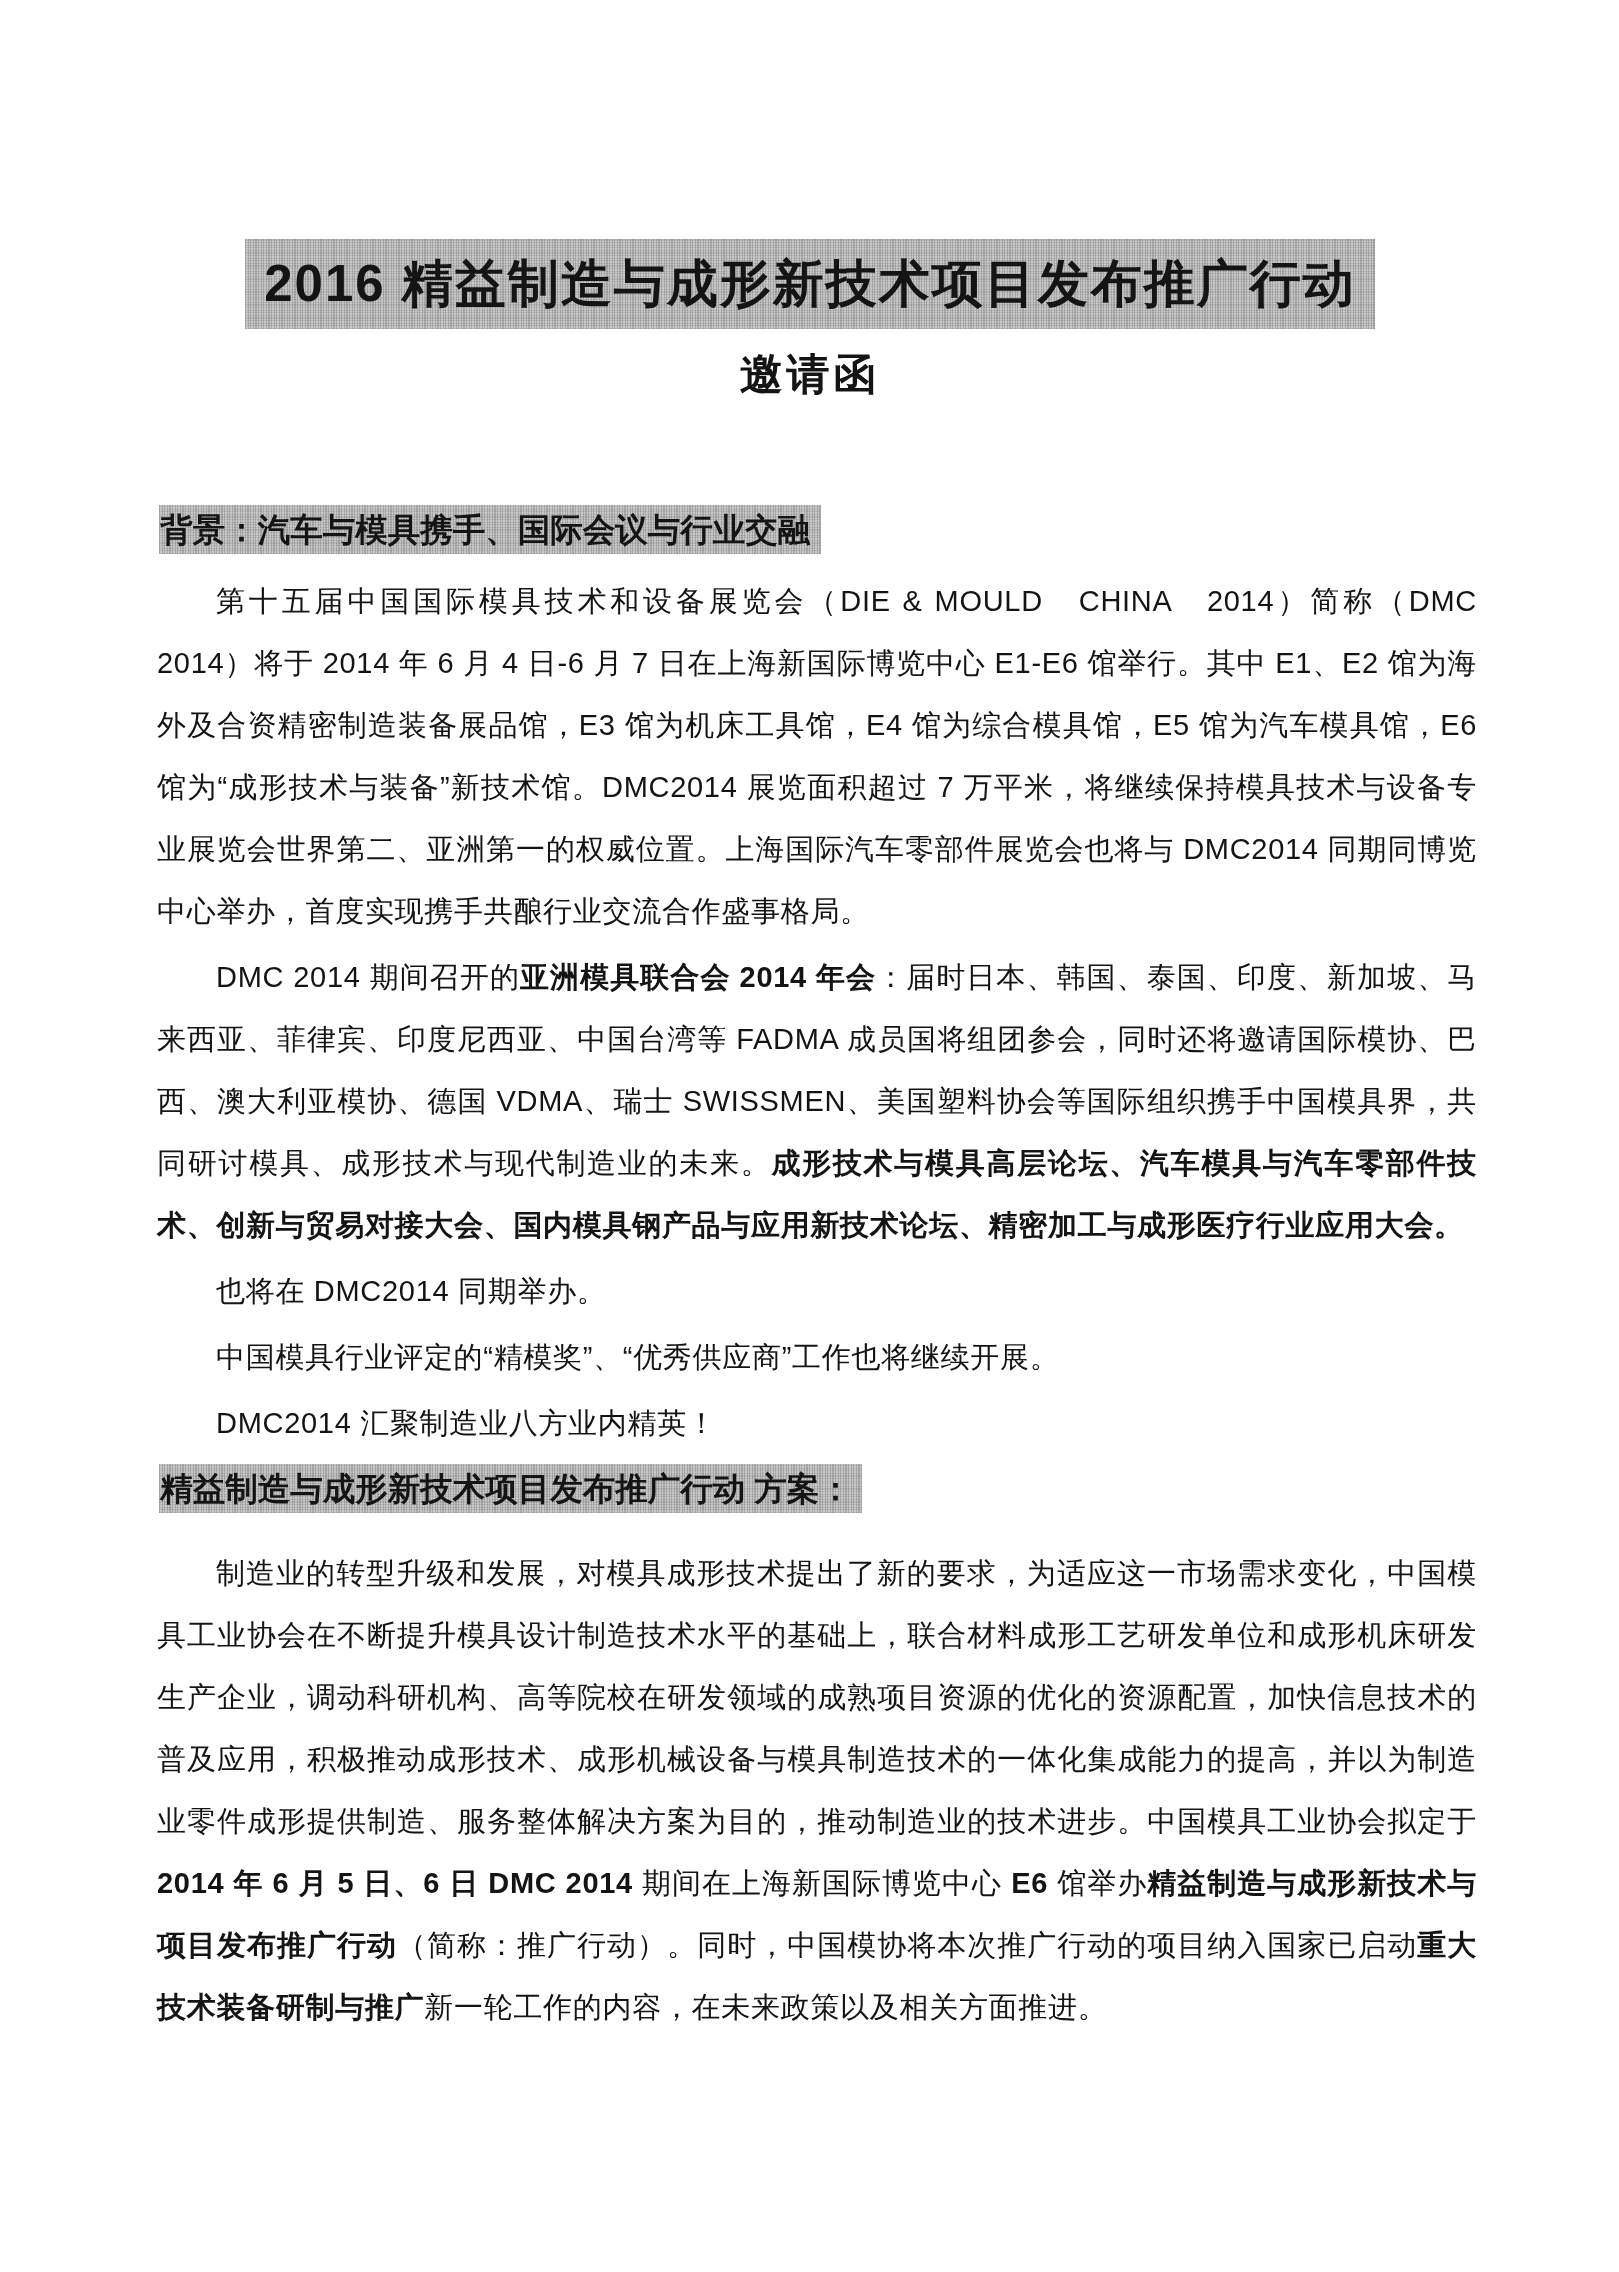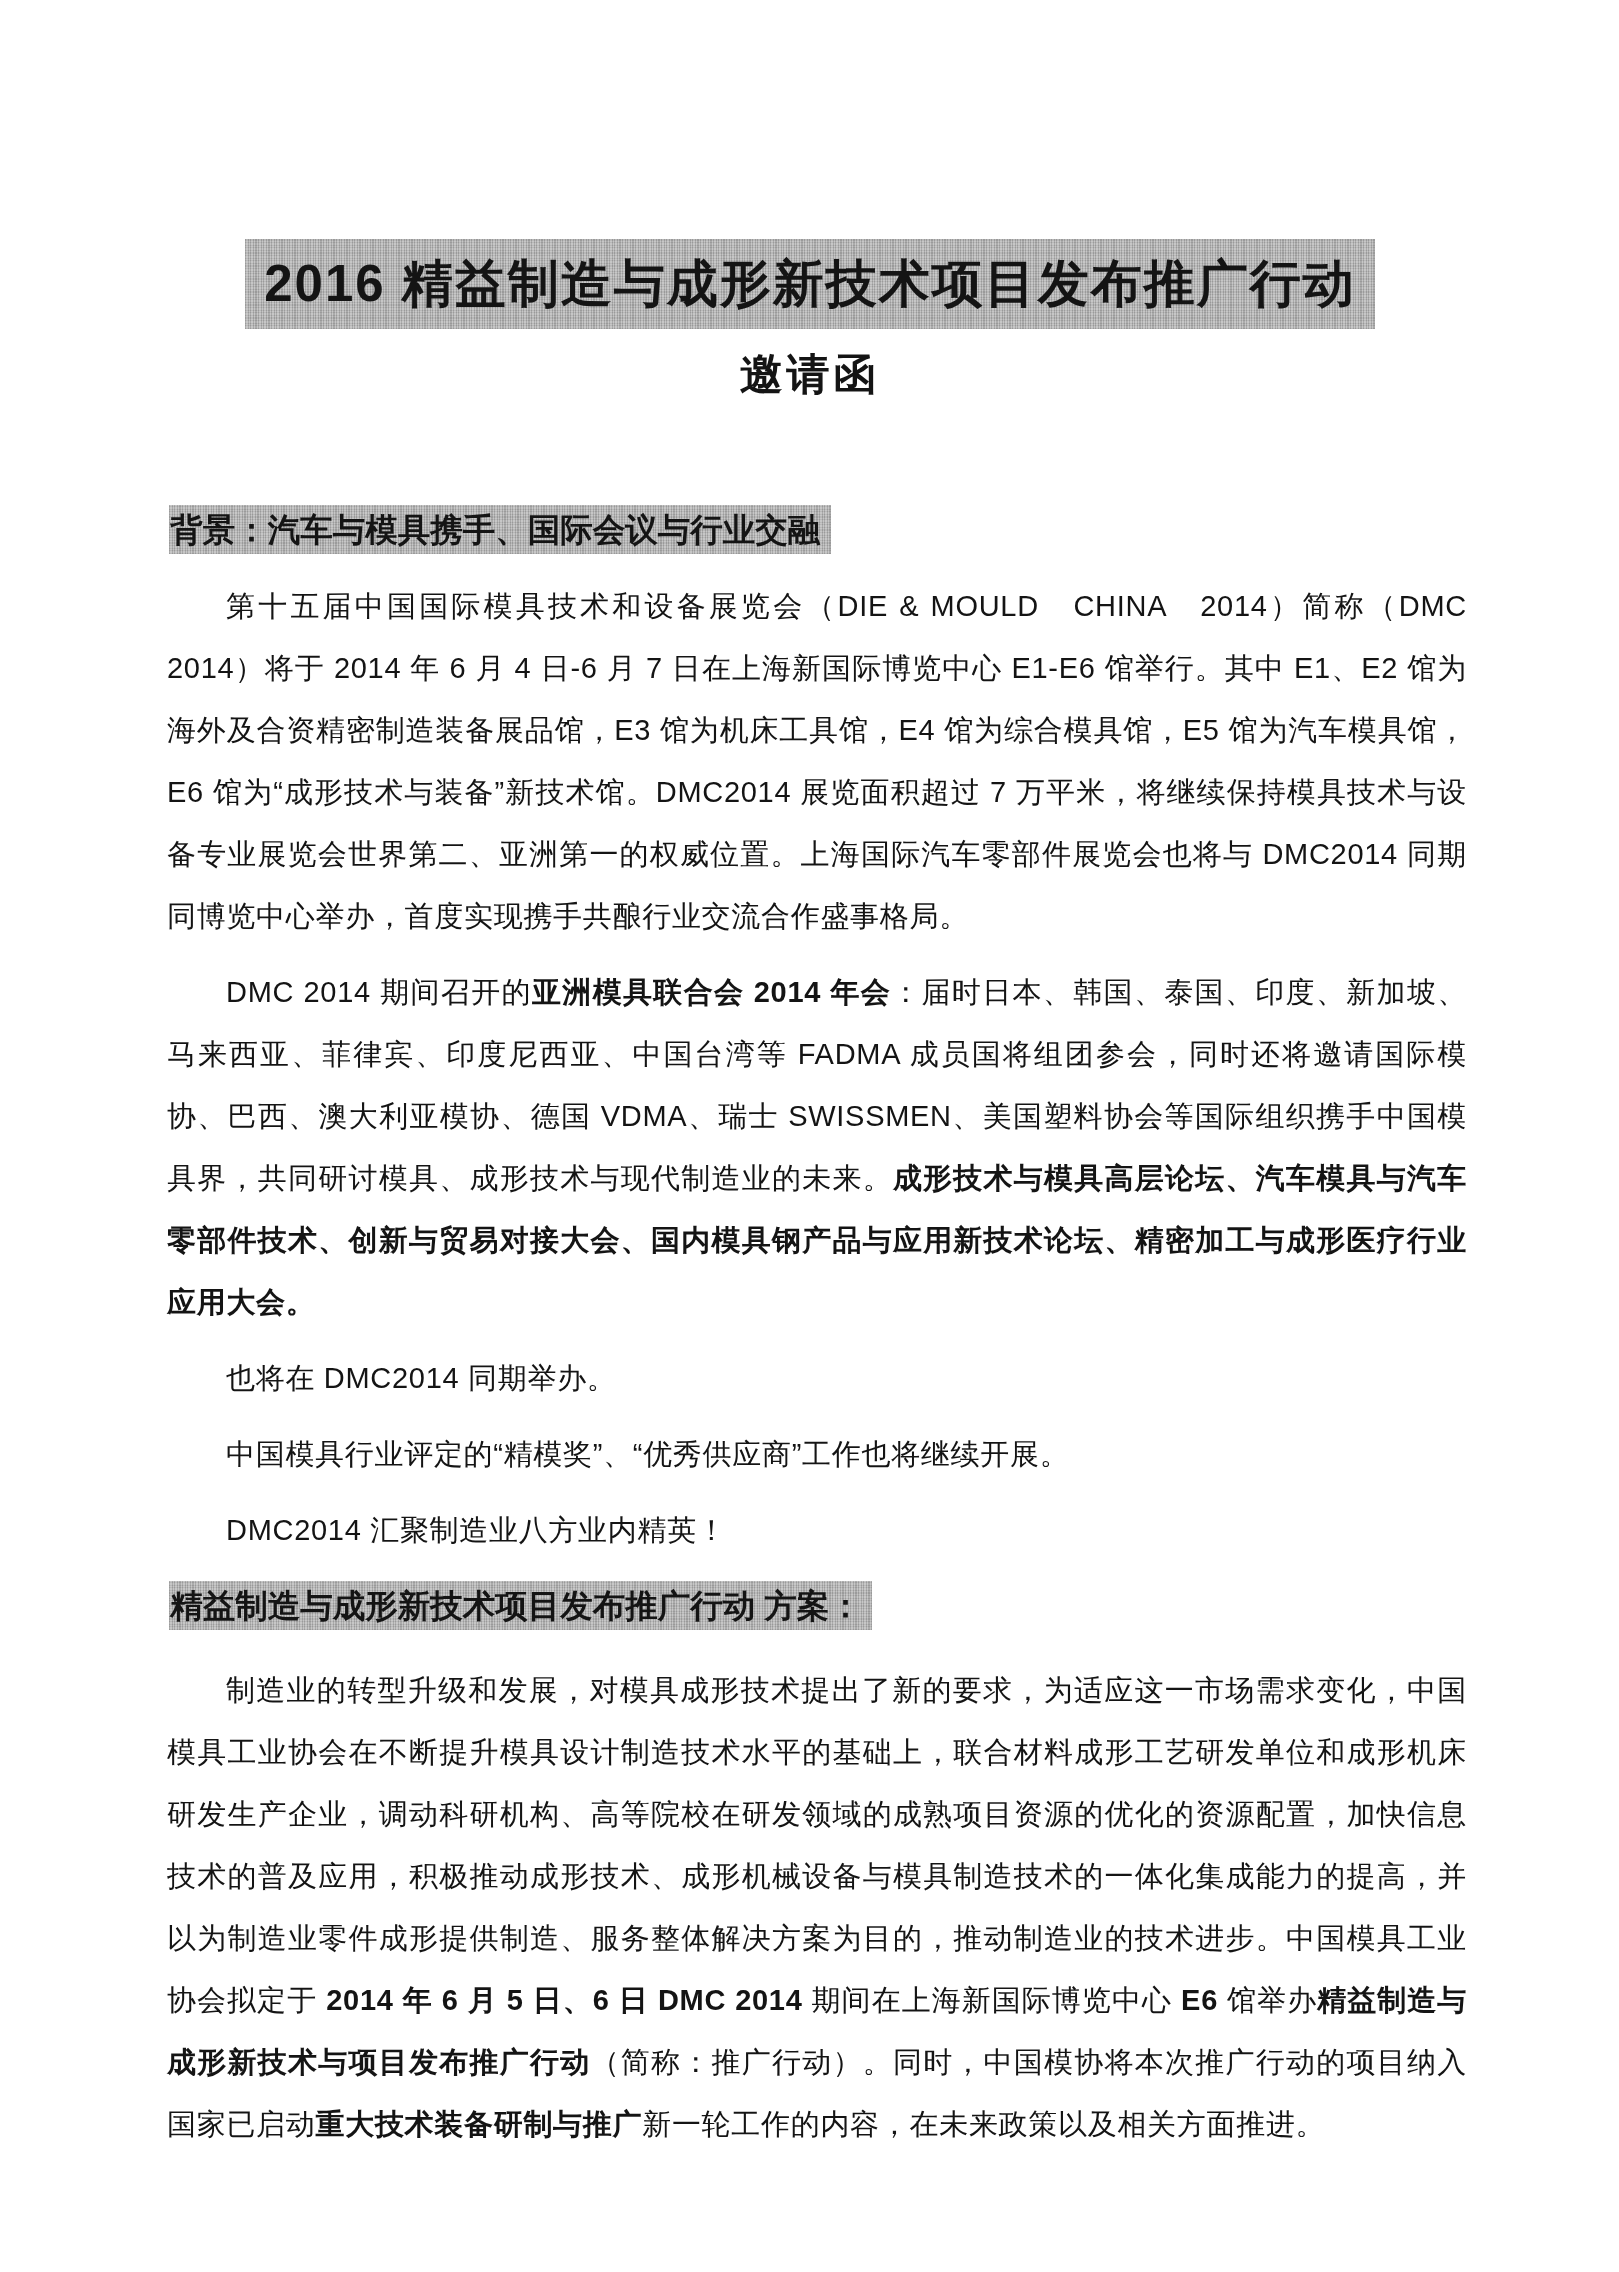--- a/index.html
+++ b/index.html
@@ -34,34 +34,34 @@
     text-align: center;
     font-size: 43px;
     font-weight: 900;
     letter-spacing: 3.9px;
     margin-top: 17px;
   }
   .content {
     padding: 0 139px 0 153px;
   }
   .section-heading {
-    margin: 16px;
+    margin: 6px;
     font-size: 32.5px;
     font-weight: 900;
     line-height: 62px;
   }
   .section-heading .hl-run {
     padding: 6.5px 10.4px 6.5px 1.3px;
     -webkit-box-decoration-break: clone;
     box-decoration-break: clone;
   }
   .section-heading.first { margin-top: 95px; margin-bottom: 9px; }
   .section-heading.second { margin-top: 0; margin-bottom: 22px; }
   .body-p {
-    margin: 14px;
+    margin: 4px;
     font-size: 29px;
     line-height: 62px;
     text-align: justify;
     text-indent: 59px;
     letter-spacing: 0.7px;
   }
   .body-p b { font-weight: 900; }
 </style>
 </head>
 <body>

